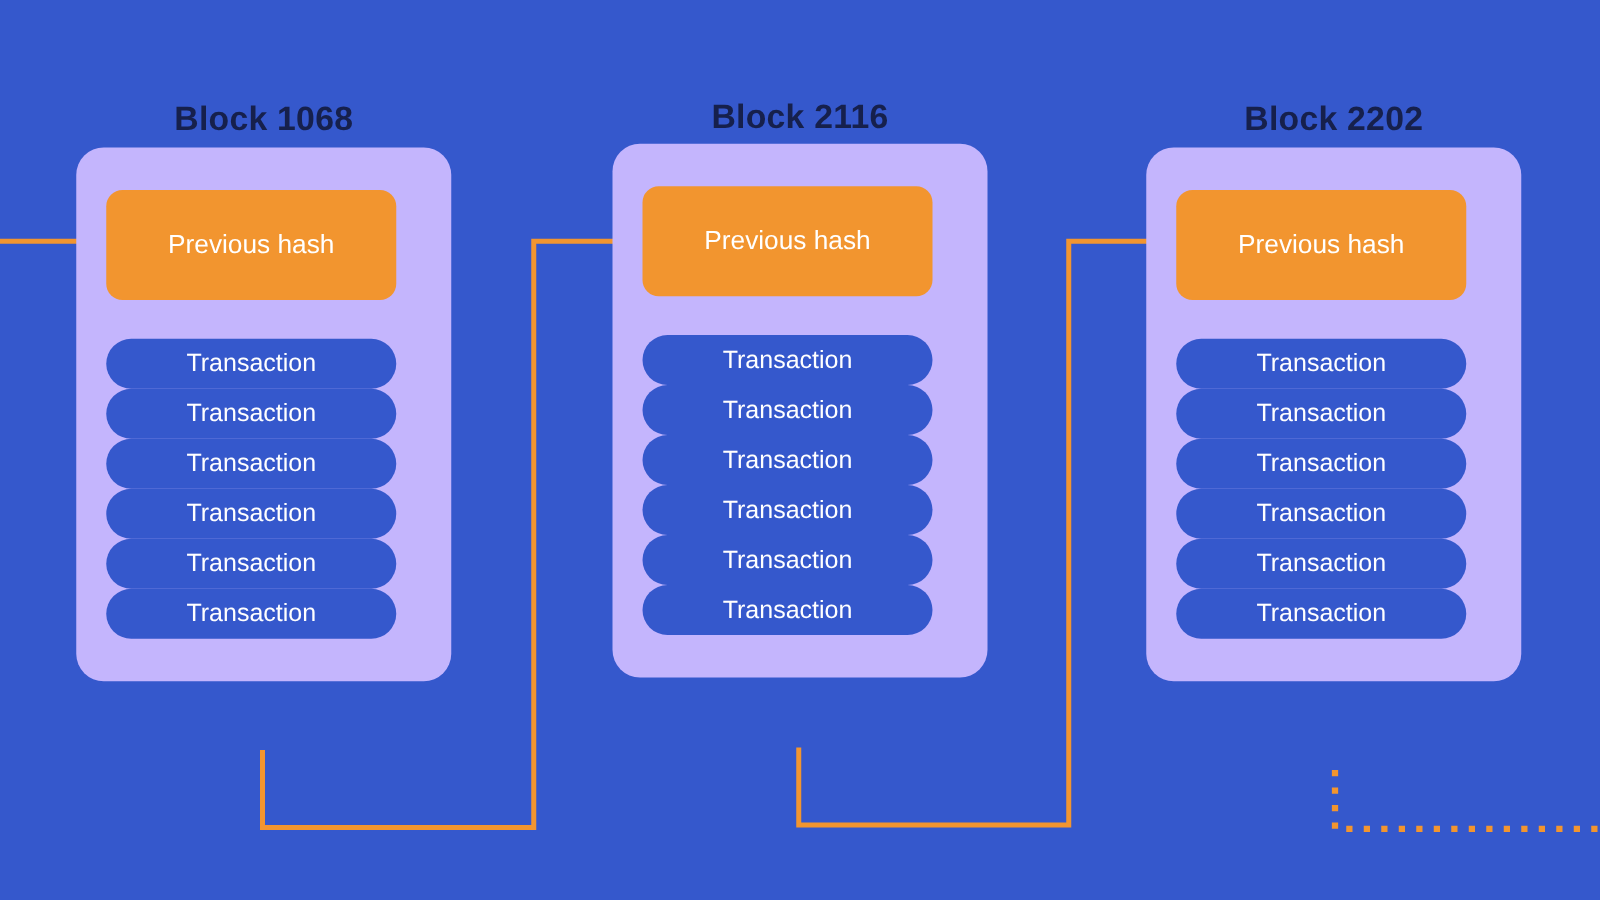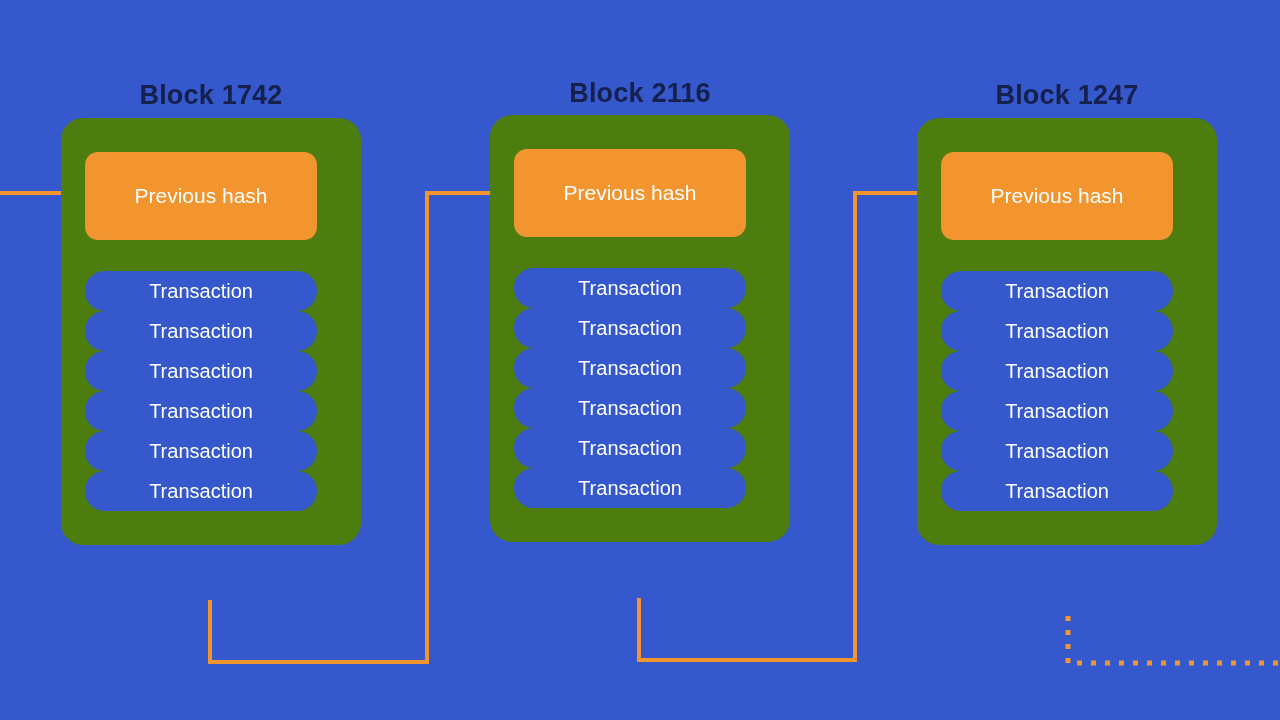--- a/index.html
+++ b/index.html
@@ -39,21 +39,21 @@
     color: #16204C;
     font-size: 27px;
     font-weight: bold;
     letter-spacing: 0.2px;
     white-space: nowrap;
   }
   .block-body {
     position: absolute;
     left: 0;
     width: 300px;
-    background: #4d7c0f;
+    background: #c4b5fd;
     border-radius: 22px;
     box-sizing: border-box;
     padding: 34px 34px 34px 14px;
     display: flex;
     flex-direction: column;
     align-items: center;
   }
   .prev-hash {
     width: 232px;
     height: 88px;
@@ -108,21 +108,21 @@
       <polyline points="639,598 639,660 855,660 855,193 946,193" fill="none" stroke="#F2952F" stroke-width="4" stroke-linejoin="miter"></polyline>
       <polygon points="936,182 960,193 936,204" fill="#F2952F"></polygon>
     </g>
 
     <g>
       <polyline points="1068,616 1068,663 1280,663" fill="none" stroke="#F2952F" stroke-width="5" stroke-dasharray="5 9" stroke-linecap="butt"></polyline>
     </g>
   </svg>
 
   <div class="block-col" style="left:61px; top:0;">
-    <div class="block-title" style="top:80px;">Block 1742</div>
+    <div class="block-title" style="top:80px;">Block 1068</div>
     <div class="block-body" style="top:118px;">
       <div class="prev-hash">Previous hash</div>
       <div class="tx-list">
         <div class="tx-pill">Transaction</div>
         <div class="tx-pill">Transaction</div>
         <div class="tx-pill">Transaction</div>
         <div class="tx-pill">Transaction</div>
         <div class="tx-pill">Transaction</div>
         <div class="tx-pill">Transaction</div>
       </div>
@@ -138,21 +138,21 @@
         <div class="tx-pill">Transaction</div>
         <div class="tx-pill">Transaction</div>
         <div class="tx-pill">Transaction</div>
         <div class="tx-pill">Transaction</div>
         <div class="tx-pill">Transaction</div>
       </div>
     </div>
   </div>
 
   <div class="block-col" style="left:917px; top:0;">
-    <div class="block-title" style="top:80px;">Block 1247</div>
+    <div class="block-title" style="top:80px;">Block 2202</div>
     <div class="block-body" style="top:118px;">
       <div class="prev-hash">Previous hash</div>
       <div class="tx-list">
         <div class="tx-pill">Transaction</div>
         <div class="tx-pill">Transaction</div>
         <div class="tx-pill">Transaction</div>
         <div class="tx-pill">Transaction</div>
         <div class="tx-pill">Transaction</div>
         <div class="tx-pill">Transaction</div>
       </div>

